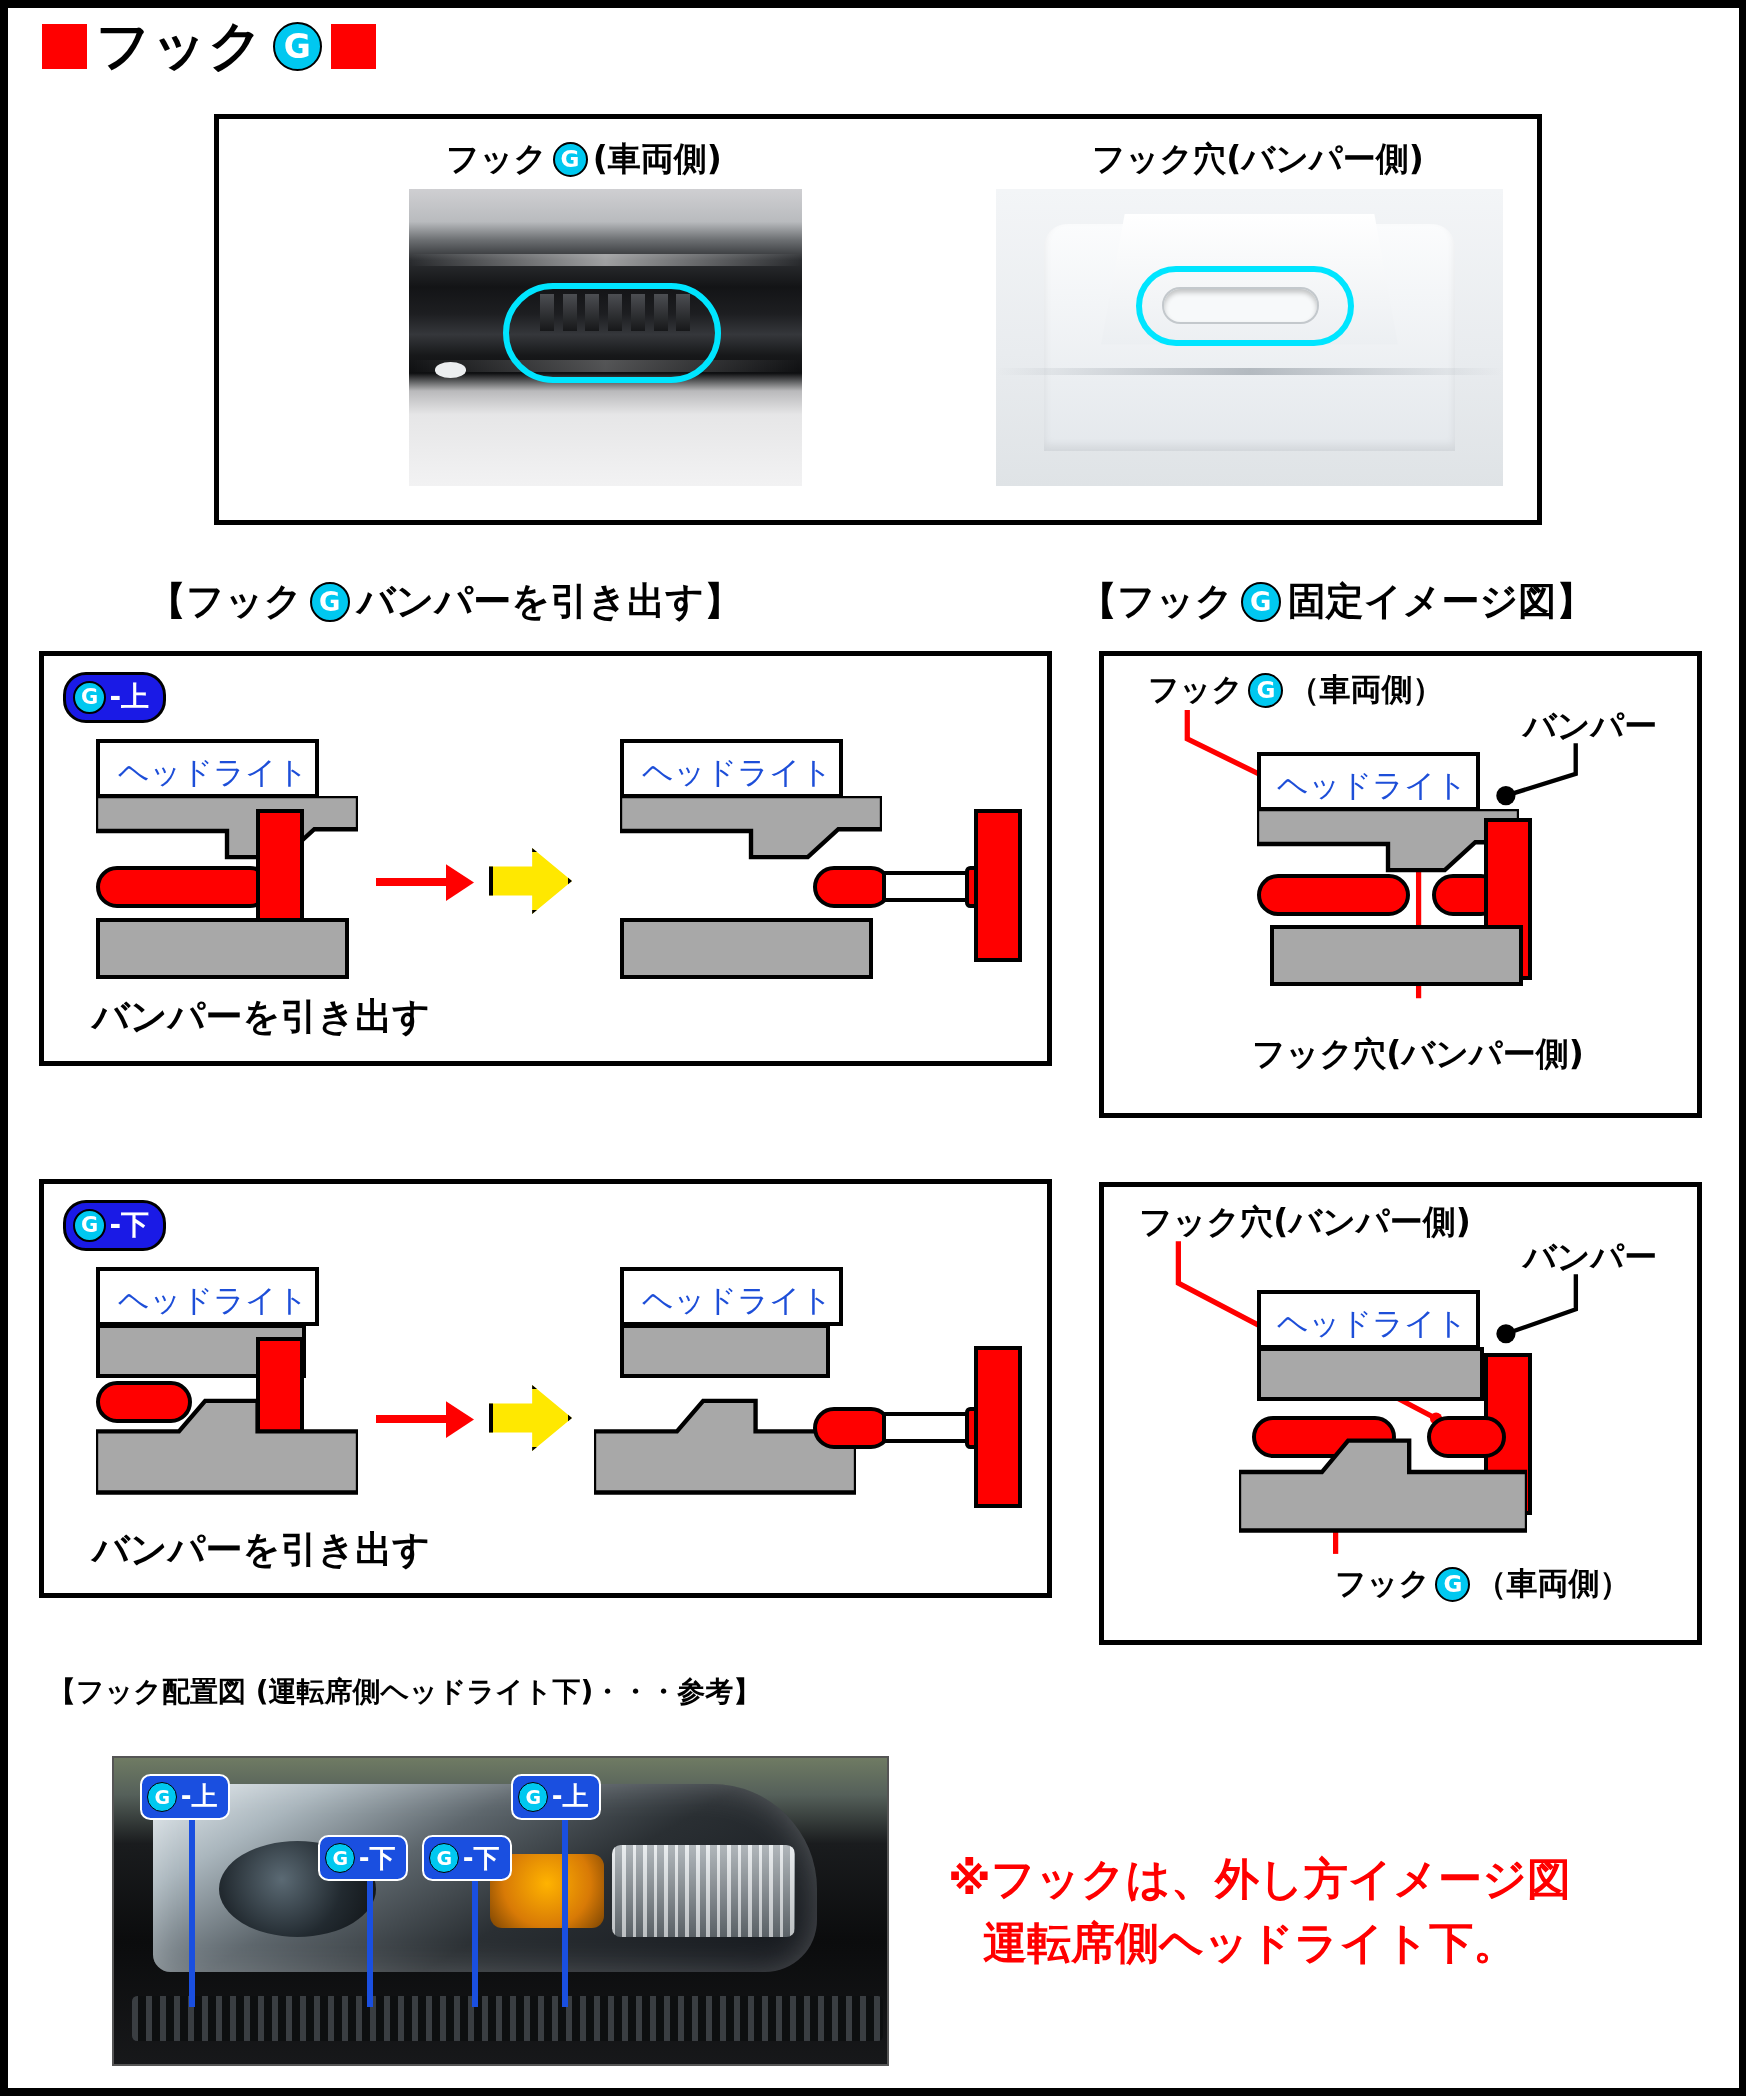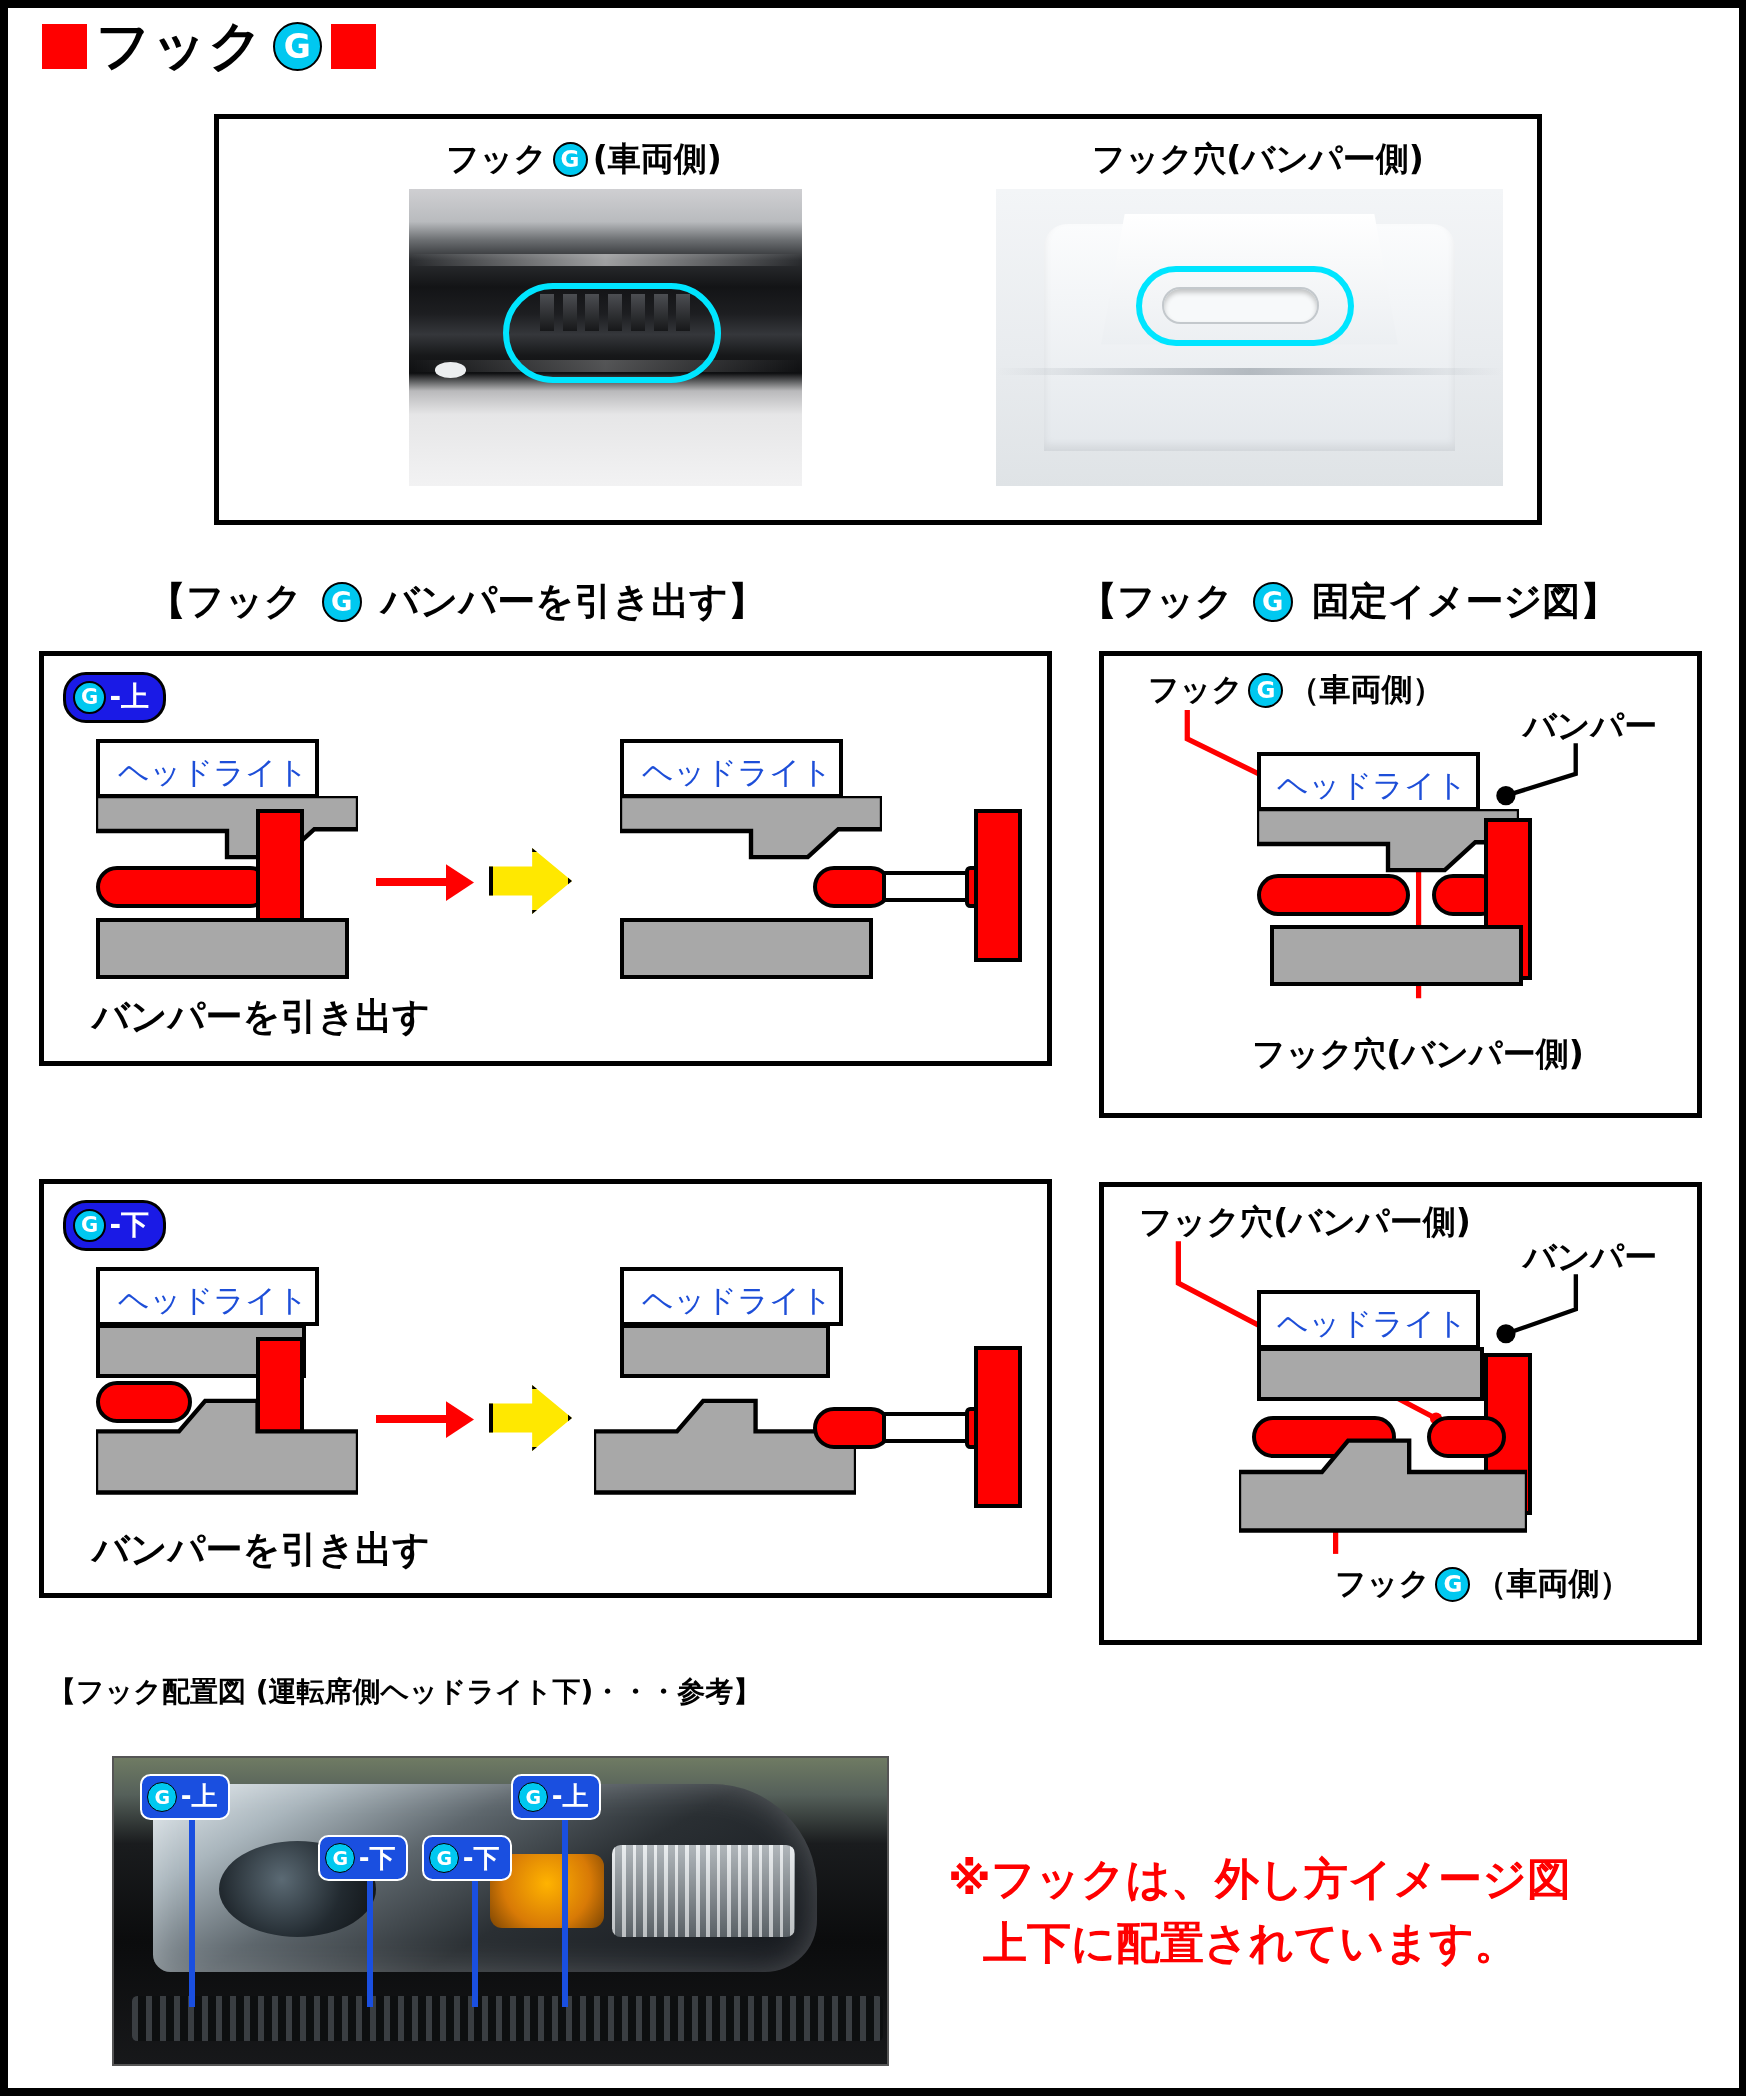--- a/index.html
+++ b/index.html
@@ -94,21 +94,21 @@
     position:absolute; left:0; top: 179px; width:100%; height: 7px;
     background: linear-gradient(90deg, rgba(120,130,140,0.0), rgba(110,120,130,0.45), rgba(120,130,140,0.0));
   }
   .cyan-ring {
     position:absolute; border: 6.1px solid #00e5ff; border-radius: 873px;
     background: transparent;
   }
 
   
   .sec-head {
-    display:flex; align-items:center; gap:19px;
+    display:flex; align-items:center; gap:7px;
     font-size: 38px; font-weight: bold; color:#000; white-space: nowrap;
   }
   .sec-head-left { left: 148px; top: 576px; }
   .sec-head-right { left: 1079px; top: 576px; }
 
   
   .box { border: 5.2px solid #000; background:#fff; position:absolute; }
   .box-l1 { left: 39px; top: 651px; width: 1013px; height: 415px; }
   .box-l2 { left: 39px; top: 1179px; width: 1013px; height: 419px; }
   .box-r1 { left: 1099px; top: 651px; width: 603px; height: 467px; }
@@ -436,15 +436,15 @@
     <span>-下</span>
   </div>
   <div class="marker" style="left:308px; top:77px;">
     <span class="tag-badge">G</span>
     <span>-下</span>
   </div>
 </div>
 
 <div class="note-red">
   <div>※フックは、外し方イメージ図</div>
-  <div style="padding-left:35px;">上下に配置されています。</div>
+  <div style="padding-left:35px;">運転席側ヘッドライト下。</div>
 </div>
 
 
 </body></html>

